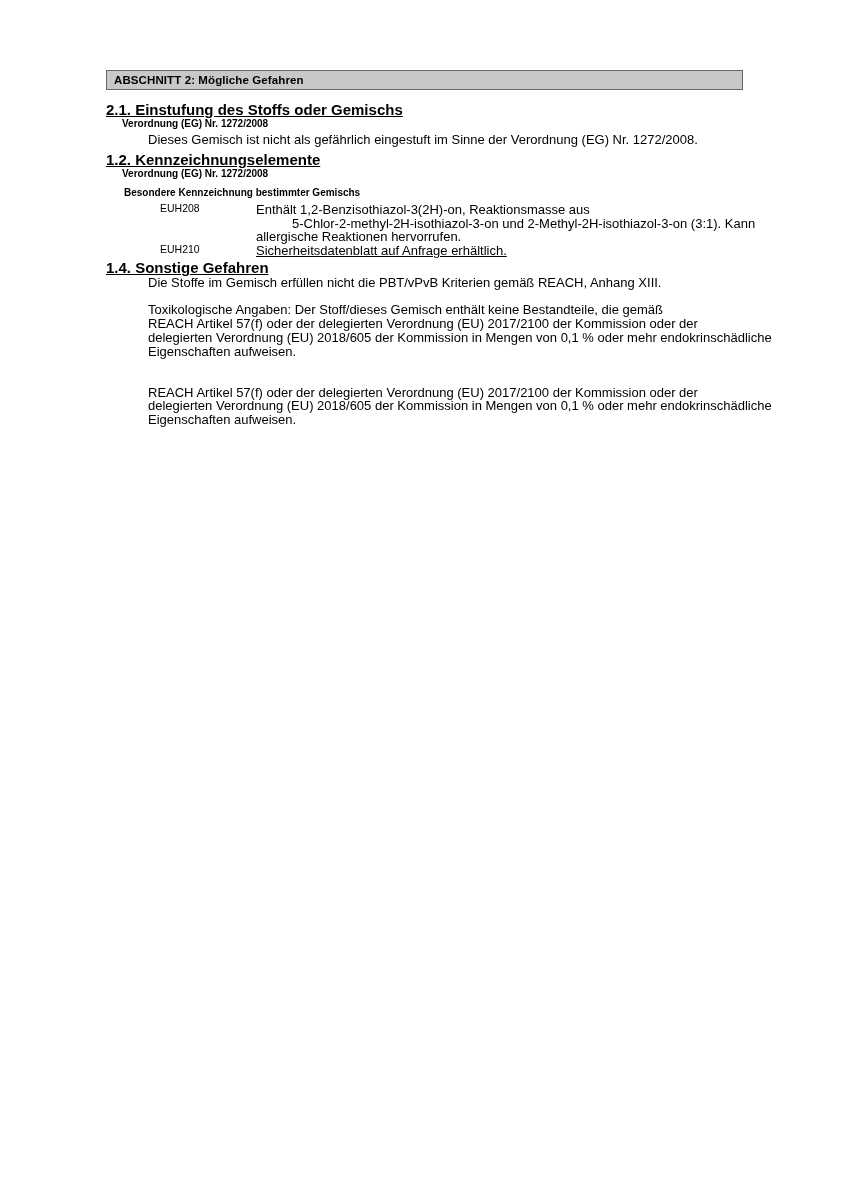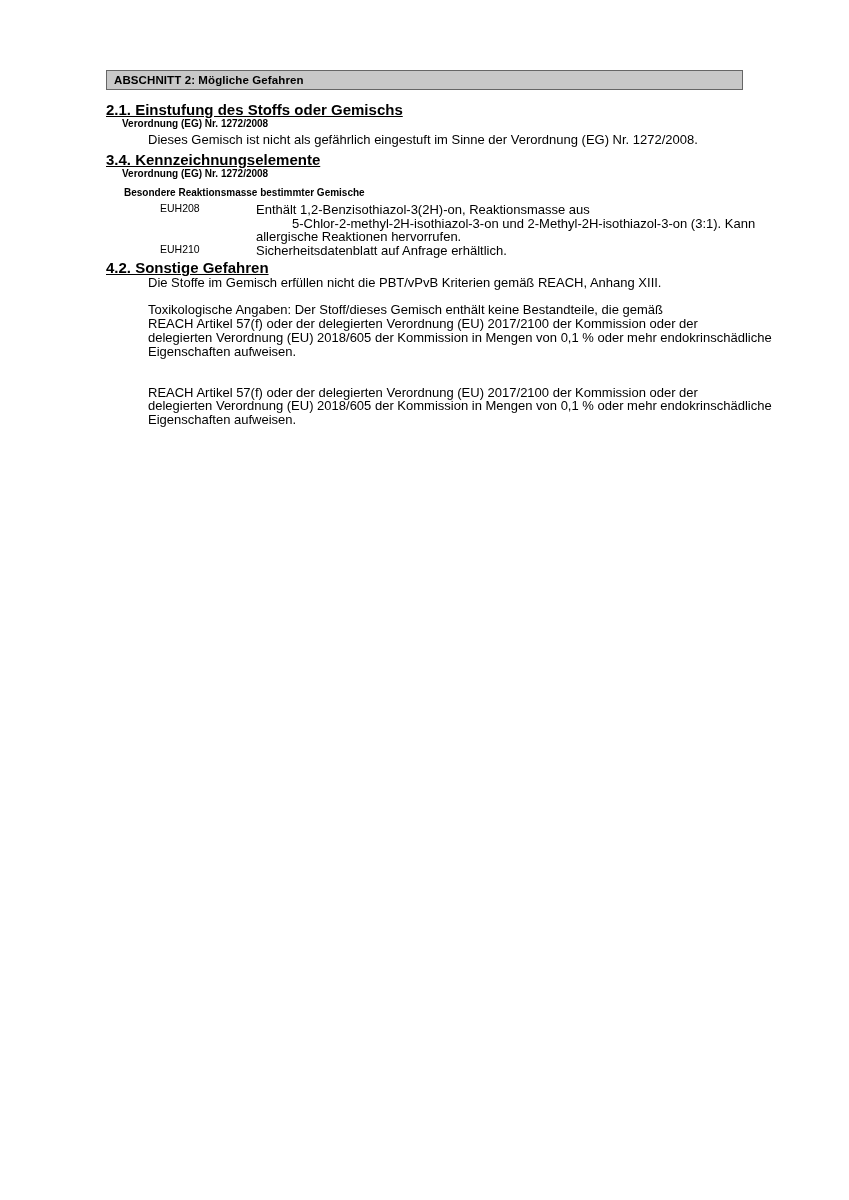--- a/index.html
+++ b/index.html
@@ -73,21 +73,21 @@
   #v1 { left: 122px; top: 110px; }
   #v1txt { left: 148px; top: 124px; }
   #v2 { left: 122px; top: 160px; }
   #besondere { left: 124px; top: 179px; }
 
   #euh208 { left: 144px; top: 194px; }
   #euh208l1 { left: 256px; top: 194px; }
   #euh208l2 { left: 256px; top: 208px; margin-left: 36px; }
   #euh208l3 { left: 256px; top: 221px; }
   #euh210 { left: 144px; top: 235px; }
-  #euh210txt { left: 256px; top: 235px; }
+  #euh210txt { left: 256px; top: 235px; text-decoration: underline; }
 
   #p1 { left: 148px; top: 267px; }
 
   #p2l1 { left: 148px; top: 294px; }
   #p2l2 { left: 148px; top: 308px; }
   #p2l3 { left: 148px; top: 322px; }
   #p2l4 { left: 148px; top: 336px; }
 
   #p3l1 { left: 148px; top: 363px; }
   #p3l2 { left: 148px; top: 377px; }
@@ -102,35 +102,35 @@
   <div class="section-header">
     <span class="section-header-text">ABSCHNITT 2: Mögliche Gefahren</span>
   </div>
 
   <div class="sub-head" id="h21">2.1. Einstufung des Stoffs oder Gemischs</div>
 
   <div class="bold-line" id="v1">Verordnung (EG) Nr. 1272/2008</div>
 
   <div class="body-line" id="v1txt">Dieses Gemisch ist nicht als gefährlich eingestuft im Sinne der Verordnung (EG) Nr. 1272/2008.</div>
 
-  <div class="sub-head" id="h22">3.4. Kennzeichnungselemente</div>
+  <div class="sub-head" id="h22">1.2. Kennzeichnungselemente</div>
 
   <div class="bold-line" id="v2">Verordnung (EG) Nr. 1272/2008</div>
 
-  <div class="bold-line" id="besondere">Besondere Reaktionsmasse bestimmter Gemische</div>
+  <div class="bold-line" id="besondere">Besondere Kennzeichnung bestimmter Gemischs</div>
 
   <div class="code-label" id="euh208">EUH208</div>
   <div class="body-line" id="euh208l1">Enthält 1,2-Benzisothiazol-3(2H)-on, Reaktionsmasse aus</div>
   <div class="body-line" id="euh208l2">5-Chlor-2-methyl-2H-isothiazol-3-on und 2-Methyl-2H-isothiazol-3-on (3:1). Kann</div>
   <div class="body-line" id="euh208l3">allergische Reaktionen hervorrufen.</div>
 
   <div class="code-label" id="euh210">EUH210</div>
   <div class="body-line" id="euh210txt">Sicherheitsdatenblatt auf Anfrage erhältlich.</div>
 
-  <div class="sub-head" id="h23">4.2. Sonstige Gefahren</div>
+  <div class="sub-head" id="h23">1.4. Sonstige Gefahren</div>
 
   <div class="body-line" id="p2l1">Toxikologische Angaben: Der Stoff/dieses Gemisch enthält keine Bestandteile, die gemäß</div>
 
   <div class="body-line" id="p1">Die Stoffe im Gemisch erfüllen nicht die PBT/vPvB Kriterien gemäß REACH, Anhang XIII.</div>
   <div class="body-line" id="p2l2">REACH Artikel 57(f) oder der delegierten Verordnung (EU) 2017/2100 der Kommission oder der</div>
   <div class="body-line" id="p2l3"> delegierten Verordnung (EU) 2018/605 der Kommission in Mengen von 0,1 % oder mehr endokrinschädliche</div>
   <div class="body-line" id="p2l4">Eigenschaften aufweisen.</div>
 
   <div class="body-line" id="p3l2">REACH Artikel 57(f) oder der delegierten Verordnung (EU) 2017/2100 der Kommission oder der</div>
   <div class="body-line" id="p3l3">delegierten Verordnung (EU) 2018/605 der Kommission in Mengen von 0,1 % oder mehr endokrinschädliche</div>

